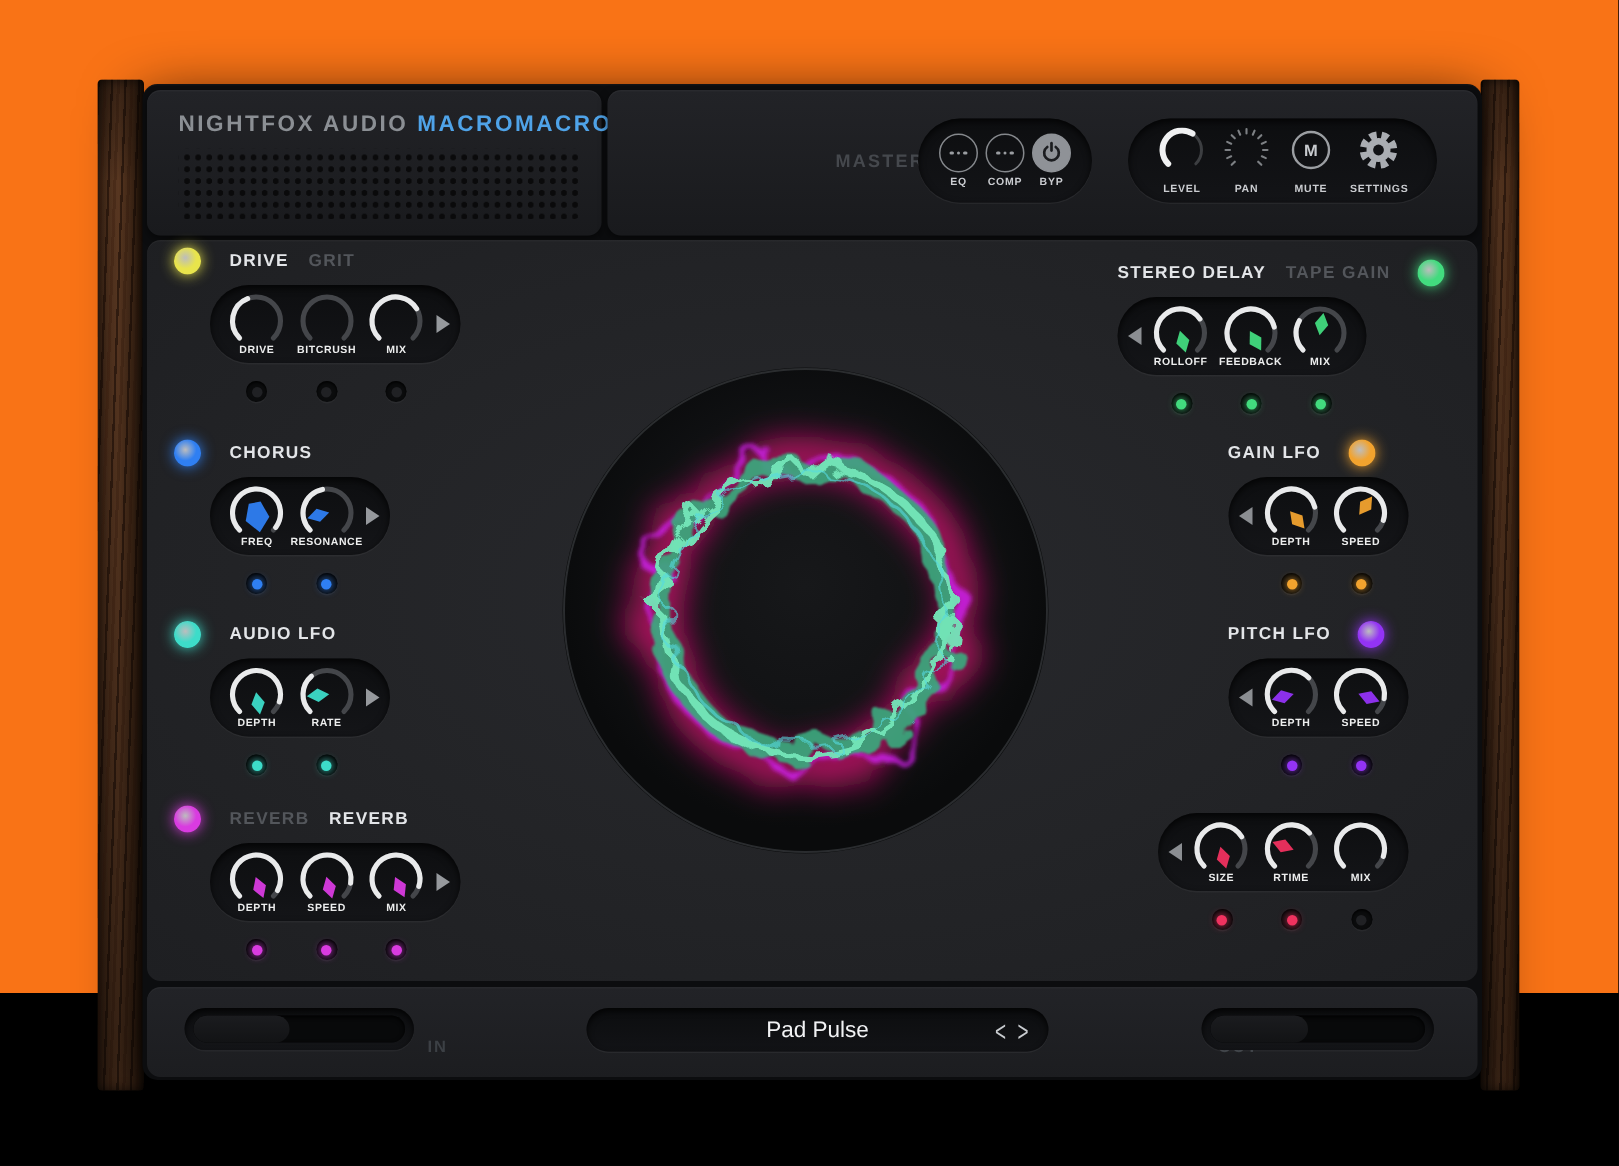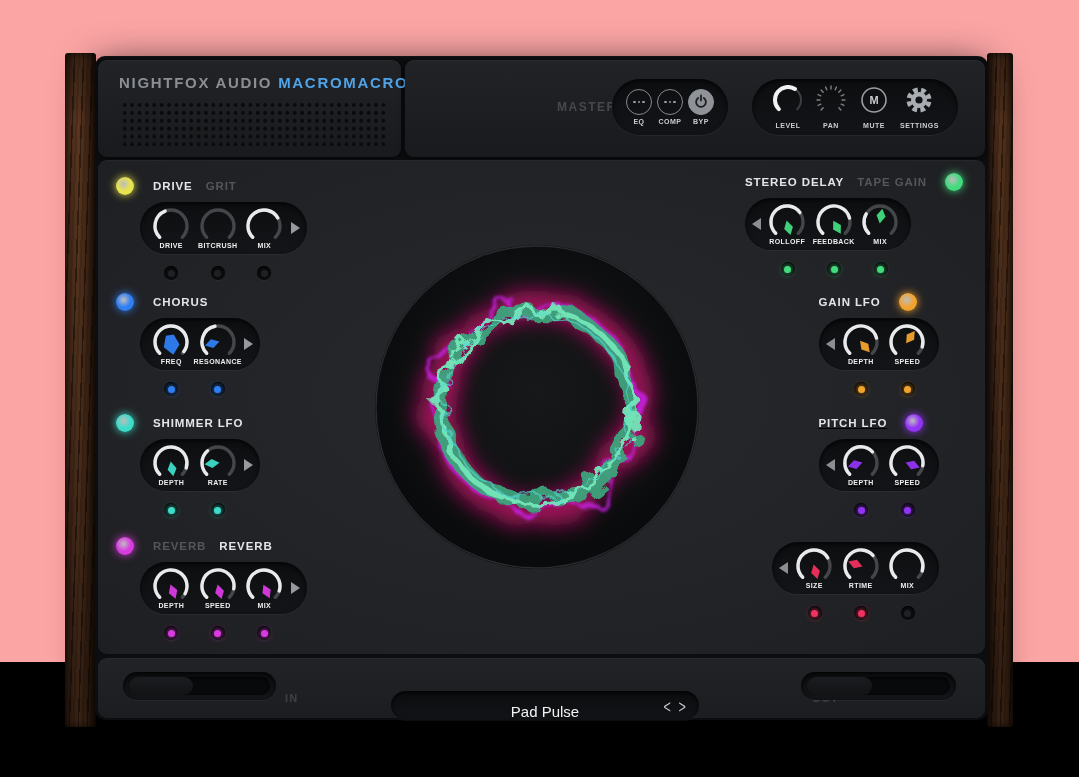--- a/index.html
+++ b/index.html
@@ -1,17 +1,17 @@
 <!DOCTYPE html>
 <html><head>
 <meta charset="utf-8">
 <style>
   html,body{margin:0;padding:0;background:#000;}
   body{width:1079px;height:777px;overflow:hidden;font-family:"Liberation Sans",sans-serif;-webkit-font-smoothing:antialiased;}
-  .stage{position:relative;width:1079px;height:662px;background:#fca5a5;}
+  .stage{position:relative;width:1079px;height:662px;background:#f97316;}
 
   .device{position:absolute;left:65px;top:53px;width:948px;height:674px;}
   .wood{position:absolute;top:0;bottom:0;border-radius:3px;
     background:
       linear-gradient(180deg,rgba(0,0,0,.45),rgba(0,0,0,0) 10%,rgba(0,0,0,.15) 55%,rgba(0,0,0,.4) 100%),
       repeating-linear-gradient(92deg,rgba(25,10,4,.55) 0 1.5px,rgba(0,0,0,0) 1.5px 4px,rgba(70,36,18,.4) 4px 6px,rgba(0,0,0,0) 6px 9px),
       linear-gradient(90deg,#3c2516,#6d4429 45%,#57351e 78%,#2f1c0e);
     box-shadow:inset 0 0 8px rgba(0,0,0,.7);}
   .wood.left{left:0;width:31px;}
   .wood.right{right:0;width:26px;}
@@ -85,24 +85,24 @@
   .fader{position:absolute;top:14px;height:28px;border-radius:15px;
     background:linear-gradient(180deg,#0d0e10,#141518);
     box-shadow:inset 0 2px 4px rgba(0,0,0,.8),0 1px 0 rgba(255,255,255,.04);}
   .fader::before{content:"";position:absolute;left:6px;right:6px;top:5px;bottom:5px;border-radius:10px;background:#08090a;box-shadow:inset 0 1px 3px #000;}
   .fader::after{content:"";position:absolute;left:6px;top:5px;bottom:5px;width:42%;border-radius:10px;background:linear-gradient(180deg,#1b1c1f,#121315);}
   .fader.in{left:25px;width:153px;}
   .fader.out{left:703px;width:155px;}
   .io-label{position:absolute;top:34px;font-size:11px;font-weight:bold;letter-spacing:1.3px;color:#3c4045;}
   .io-label.in{left:187px;}
   .io-label.out{left:666px;margin-left:48px;}
-  .preset-pill{position:absolute;left:293px;top:14px;width:308px;height:29px;border-radius:15px;display:flex;align-items:flex-end;justify-content:center;
+  .preset-pill{position:absolute;left:293px;top:14px;width:308px;height:29px;border-radius:15px;display:flex;align-items:center;justify-content:center;
     background:linear-gradient(180deg,#0c0d0f,#121316);
     box-shadow:inset 0 2px 4px rgba(0,0,0,.8),0 1px 0 rgba(255,255,255,.05);
-    color:#f1f2f4;font-size:15px;margin-top:19px;}
+    color:#f1f2f4;font-size:15px;}
   .preset-arrows{position:absolute;right:13px;top:0;bottom:0;display:flex;align-items:center;gap:7px;color:#c9ccd0;font-size:14px;font-weight:300;}
   .preset-arrows span{transform:scale(.9,1.35);cursor:default;}
 </style>
 </head>
 <body>
 
 <div class="stage">
   <div class="device">
     <div class="wood left"></div>
     <div class="wood right"></div>
@@ -237,21 +237,21 @@
               <circle cx="170" cy="170" r="96" fill="none" stroke-width="14" opacity=".92" stroke="#39a87d"></circle>
             </g>
           <g filter="url(#fRing2)">
               <circle cx="170" cy="170" r="97" fill="none" stroke-width="5.5" opacity=".95" stroke="#74e6b8"></circle>
             </g>
           <g filter="url(#fRing3)">
               <circle cx="170" cy="170" r="92" fill="none" stroke-width="2" opacity=".6" stroke="#55d8e0"></circle>
             </g>
         </svg>
         <div id="sections-left">
-            <div class="section side-left" style="top: 16px; --c: #e8e44c;">
+            <div class="section side-left" style="top: 4px; --c: #e8e44c;">
               <div class="sec-head">
                 <span class="big-led"></span>
                 <span class="tabs">
                   <span class="tab active">DRIVE</span>
                   <span class="tab">GRIT</span>
                 </span>
               </div>
               <div class="ctl-pill">
                 <div class="knob-unit">
                   <svg width="44" height="38" viewBox="0 0 44 38">
@@ -335,21 +335,21 @@
                     <i></i>
                   </span>
                 </div>
                 <span class="arrow-spacer"></span>
               </div>
             </div>
             <div class="section side-left" style="top: 253px; --c: #3ddcc9;">
               <div class="sec-head">
                 <span class="big-led"></span>
                 <span class="tabs">
-                  <span class="tab active">SHIMMER LFO</span>
+                  <span class="tab active">AUDIO LFO</span>
                 </span>
               </div>
               <div class="ctl-pill">
                 <div class="knob-unit">
                   <svg width="44" height="38" viewBox="0 0 44 38">
                     <path d="M 10.69 30.31 A 16 16 0 1 1 33.31 30.31" stroke="#44464a" stroke-width="3.4" fill="none" stroke-linecap="round"></path>
                     <path d="M 10.69 30.31 A 16 16 0 1 1 37.22 23.94" stroke="#e9eaeb" stroke-width="3.4" fill="none" stroke-linecap="round"></path>
                     <g transform="rotate(170 22 19)">
                       <polygon points="22,5.5 26.5,13 22,20.5 17.5,13" fill="#3ddcc9" opacity="0.95"></polygon>
                     </g>
@@ -541,21 +541,21 @@
                     <i></i>
                   </span>
                 </div>
                 <div class="knob-unit">
                   <span class="mini-led on">
                     <i></i>
                   </span>
                 </div>
               </div>
             </div>
-            <div class="section side-right" style="top: 253px; text-decoration: underline; --c: #9333f5;">
+            <div class="section side-right" style="top: 253px; --c: #9333f5;">
               <div class="sec-head">
                 <span class="big-led"></span>
                 <span class="tabs">
                   <span class="tab active">PITCH LFO</span>
                 </span>
               </div>
               <div class="ctl-pill">
                 <span class="pill-arrow arrow-left"></span>
                 <div class="knob-unit">
                   <svg width="44" height="38" viewBox="0 0 44 38">

